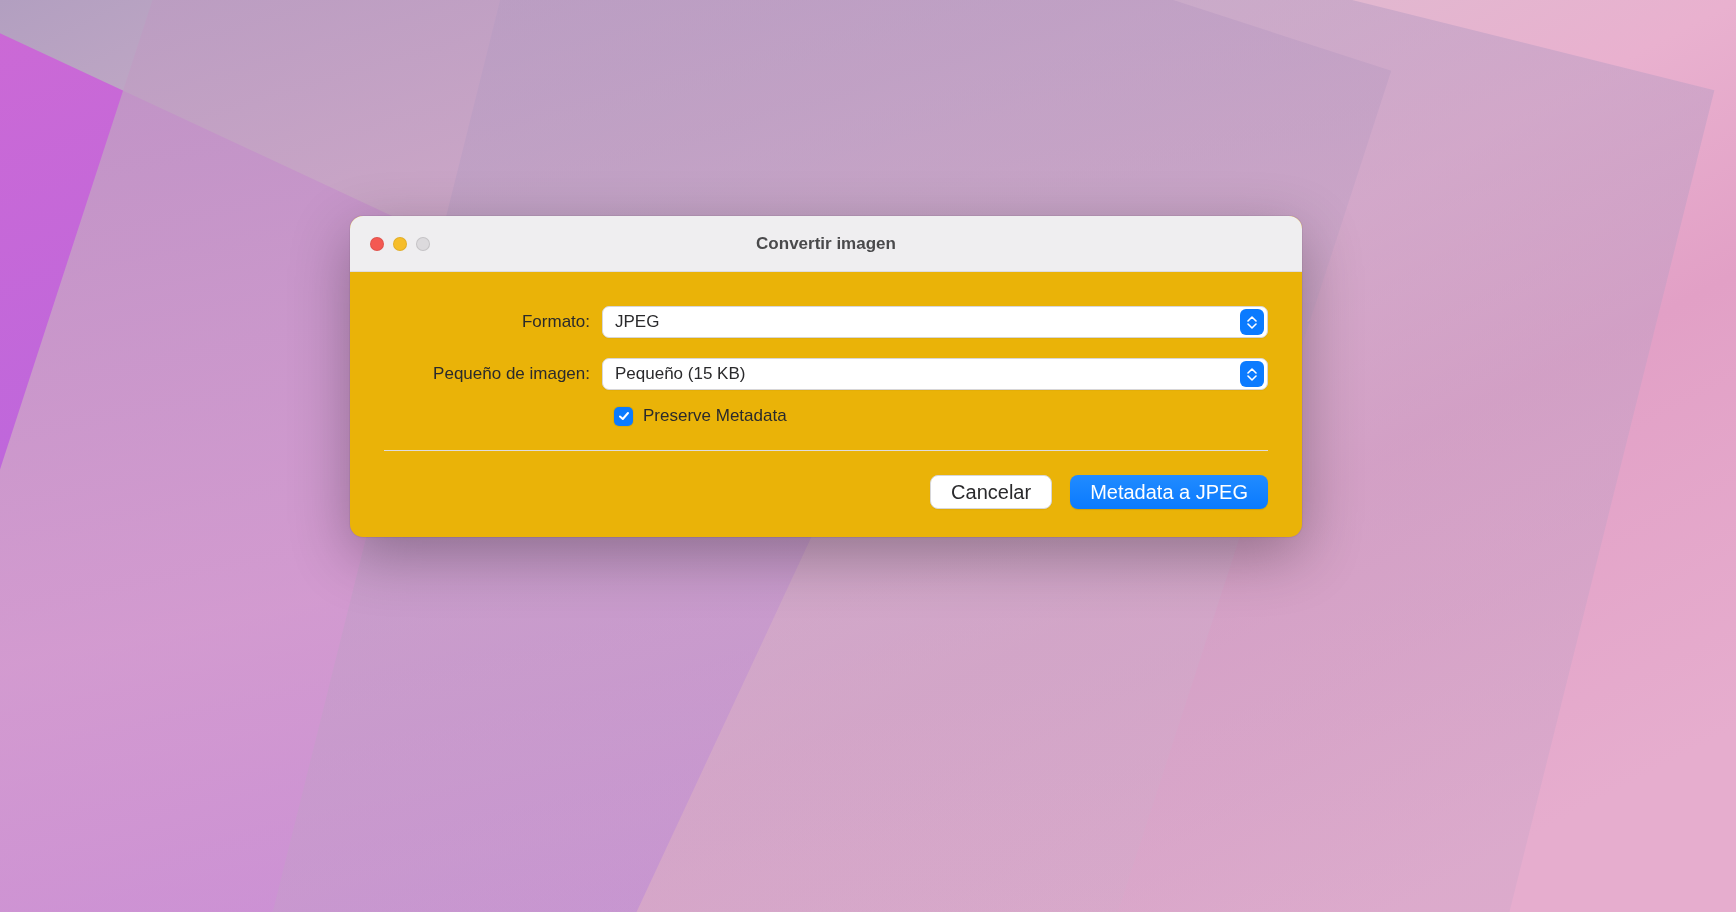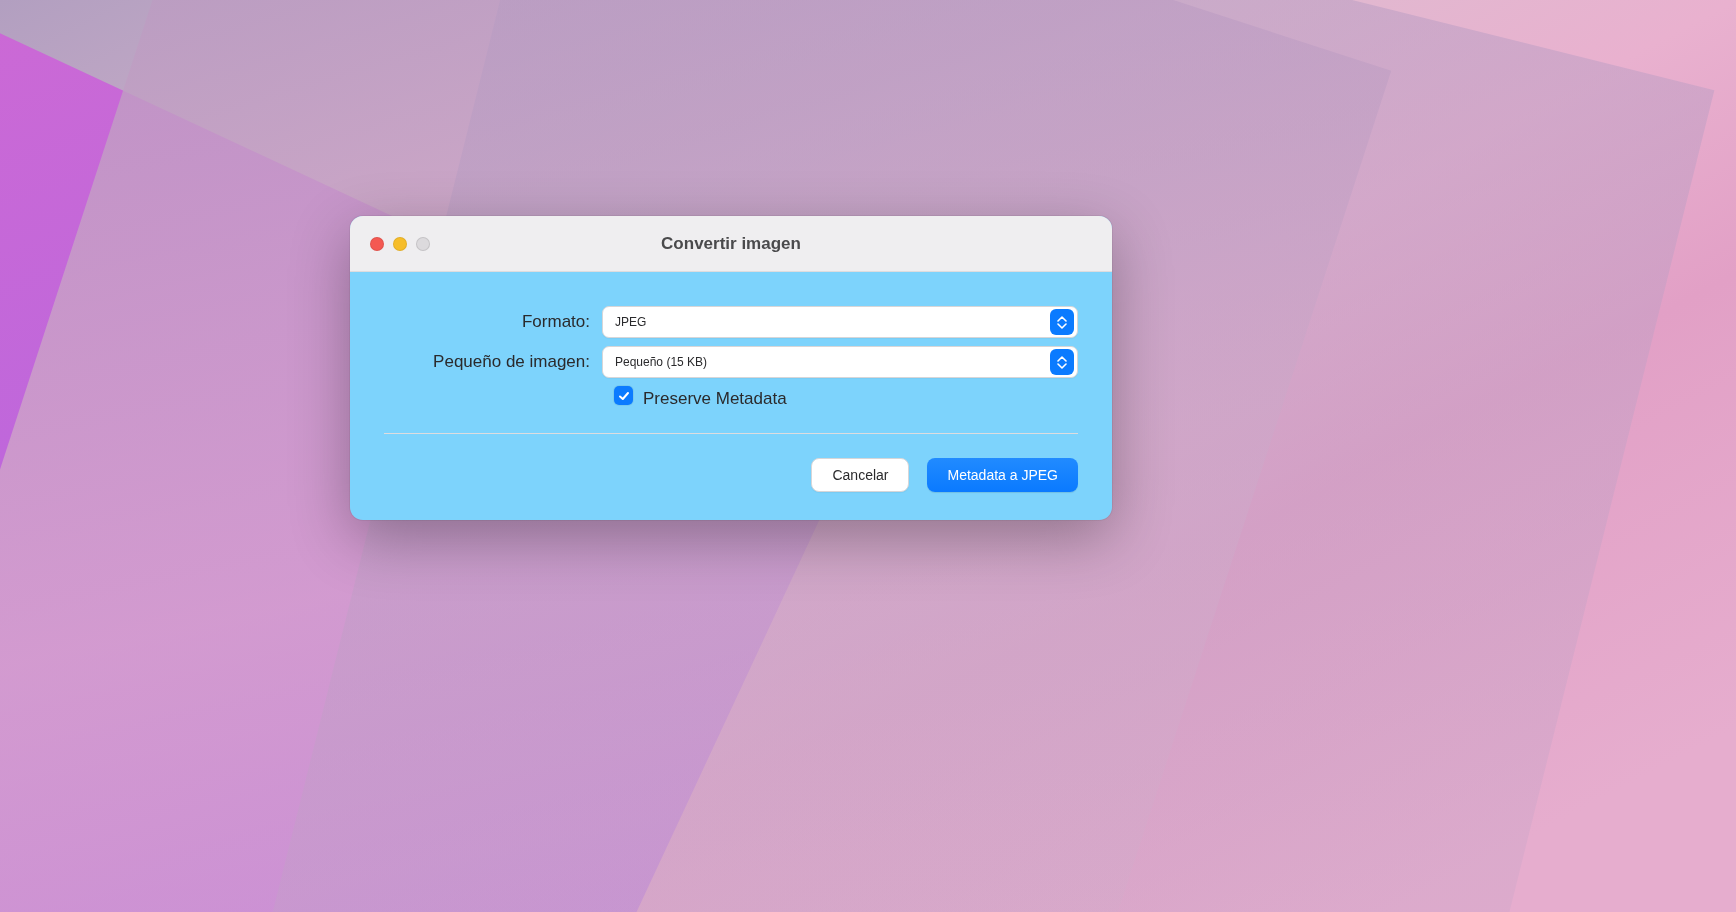--- a/index.html
+++ b/index.html
@@ -52,22 +52,22 @@
         rgba(220,176,206,.2) 100%);
       transform: rotate(14deg);
       transform-origin: top left;
     }
 
     
     .window {
       position: absolute;
       left: 350px;
       top: 216px;
-      width: 762px;
-      background: #7dd3fc;
+      width: 952px;
+      background: #eab308;
       border-radius: 13px;
       box-shadow:
         0 18px 60px rgba(0,0,0,0.30),
         0 0 0 1px rgba(0,0,0,0.05);
       overflow: hidden;
     }
 
     .titlebar {
       height: 56px;
       border-bottom: 1px solid #dedcde;
@@ -100,21 +100,21 @@
       pointer-events: none;
     }
 
     .content {
       padding: 34px 34px 0 34px;
     }
 
     .row {
       display: flex;
       align-items: center;
-      margin-bottom: 8px;
+      margin-bottom: 20px;
     }
     .row-label {
       flex: 0 0 218px;
       text-align: right;
       padding-right: 12px;
       font-size: 17px;
       color: #2a2a2c;
     }
     .row-control {
       flex: 1;
@@ -124,21 +124,21 @@
       width: 100%;
       height: 32px;
       background: #fff;
       border: 1px solid #d7d6d8;
       border-radius: 7px;
       display: flex;
       align-items: center;
       justify-content: space-between;
       padding-left: 12px;
       padding-right: 2px;
-      font-size: 12px;
+      font-size: 17px;
       color: #2a2a2c;
       box-shadow: 0 1px 1px rgba(0,0,0,.03);
       cursor: default;
     }
     .stepper {
       width: 24px;
       height: 26px;
       background: #0b7bff;
       border-radius: 6px;
       display: flex;
@@ -161,39 +161,38 @@
       width: 19px; height: 19px;
       border-radius: 5px;
       background: #0b7bff;
       display:flex;align-items:center;justify-content:center;
       margin-right: 10px;
       box-shadow: 0 0 0 1px rgba(0,0,0,.05);
     }
     .cb-label {
       font-size: 17px;
       color: #2a2a2c;
-      margin-top: 7px;
     }
 
     .divider {
       border-top: 1px solid #dedcde;
       margin: 0 34px;
     }
 
     .footer {
       padding: 24px 34px 28px 34px;
       display: flex;
       justify-content: flex-end;
       gap: 18px;
     }
     .btn {
       height: 34px;
       padding: 0 20px;
       border-radius: 8px;
-      font-size: 14px;
+      font-size: 20px;
       display:flex;align-items:center;justify-content:center;
       cursor: default;
       border: none;
     }
     .btn-secondary {
       background: #ffffff;
       color: #2a2a2c;
       border: 1px solid #d7d6d8;
       box-shadow: 0 1px 1px rgba(0,0,0,.04);
     }

